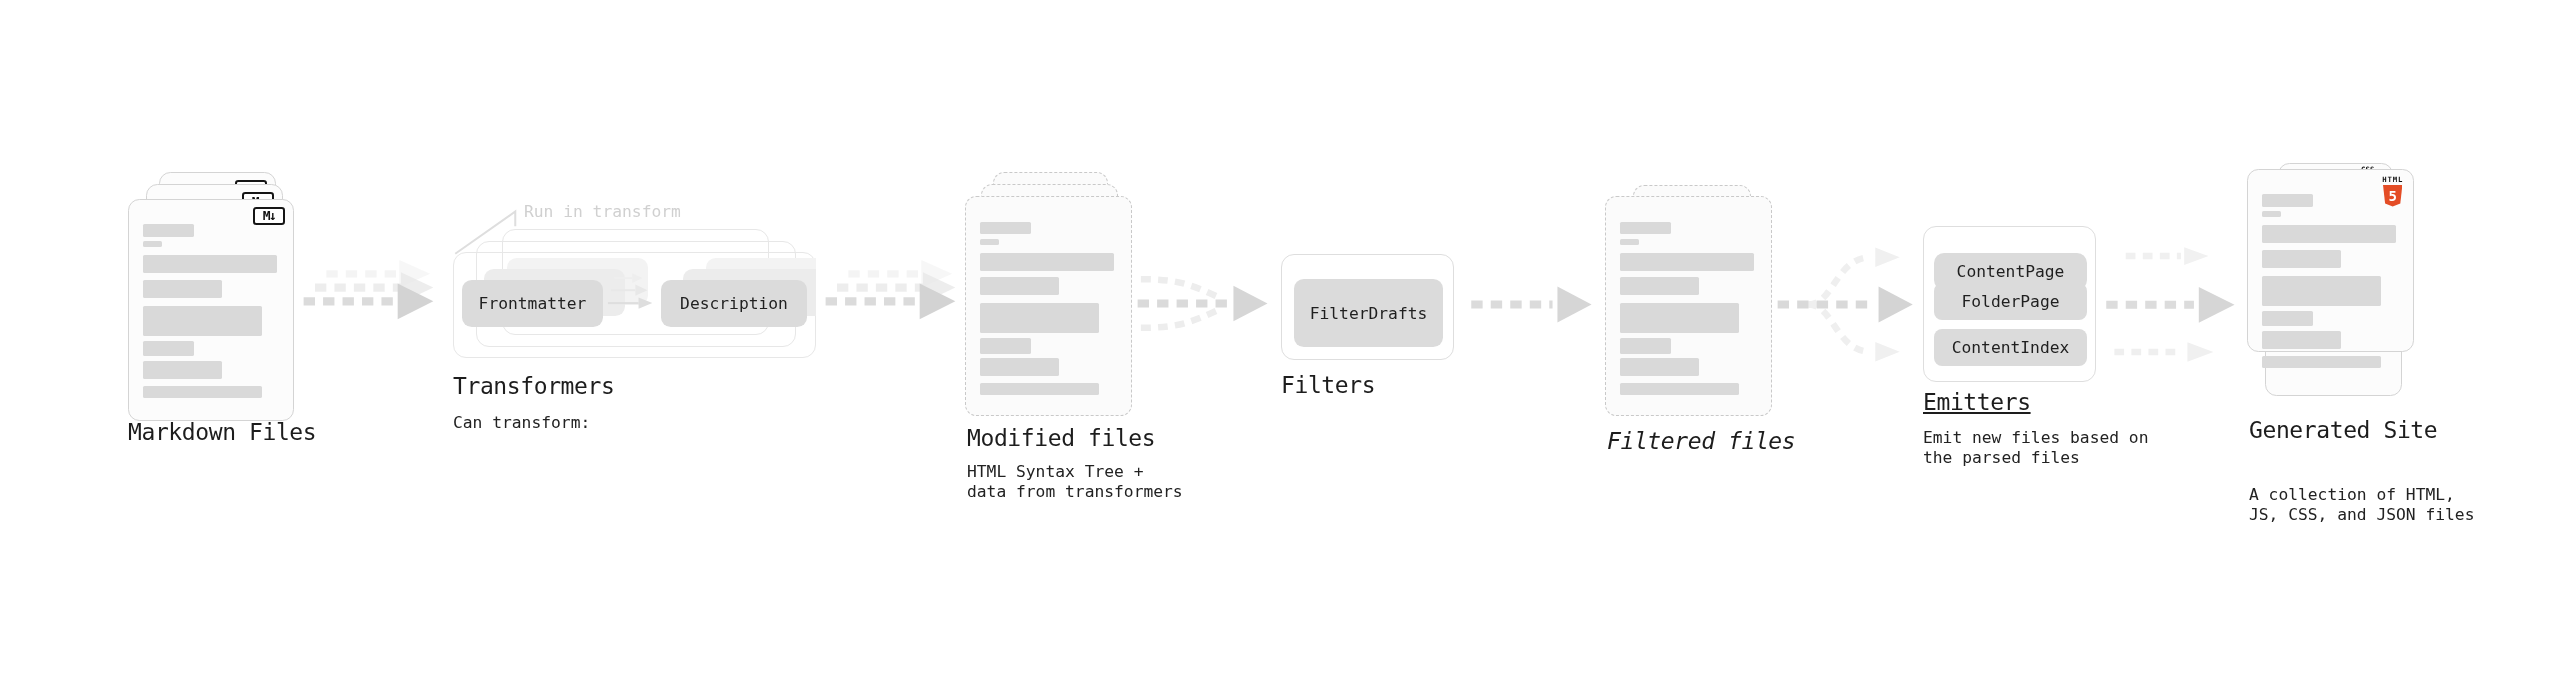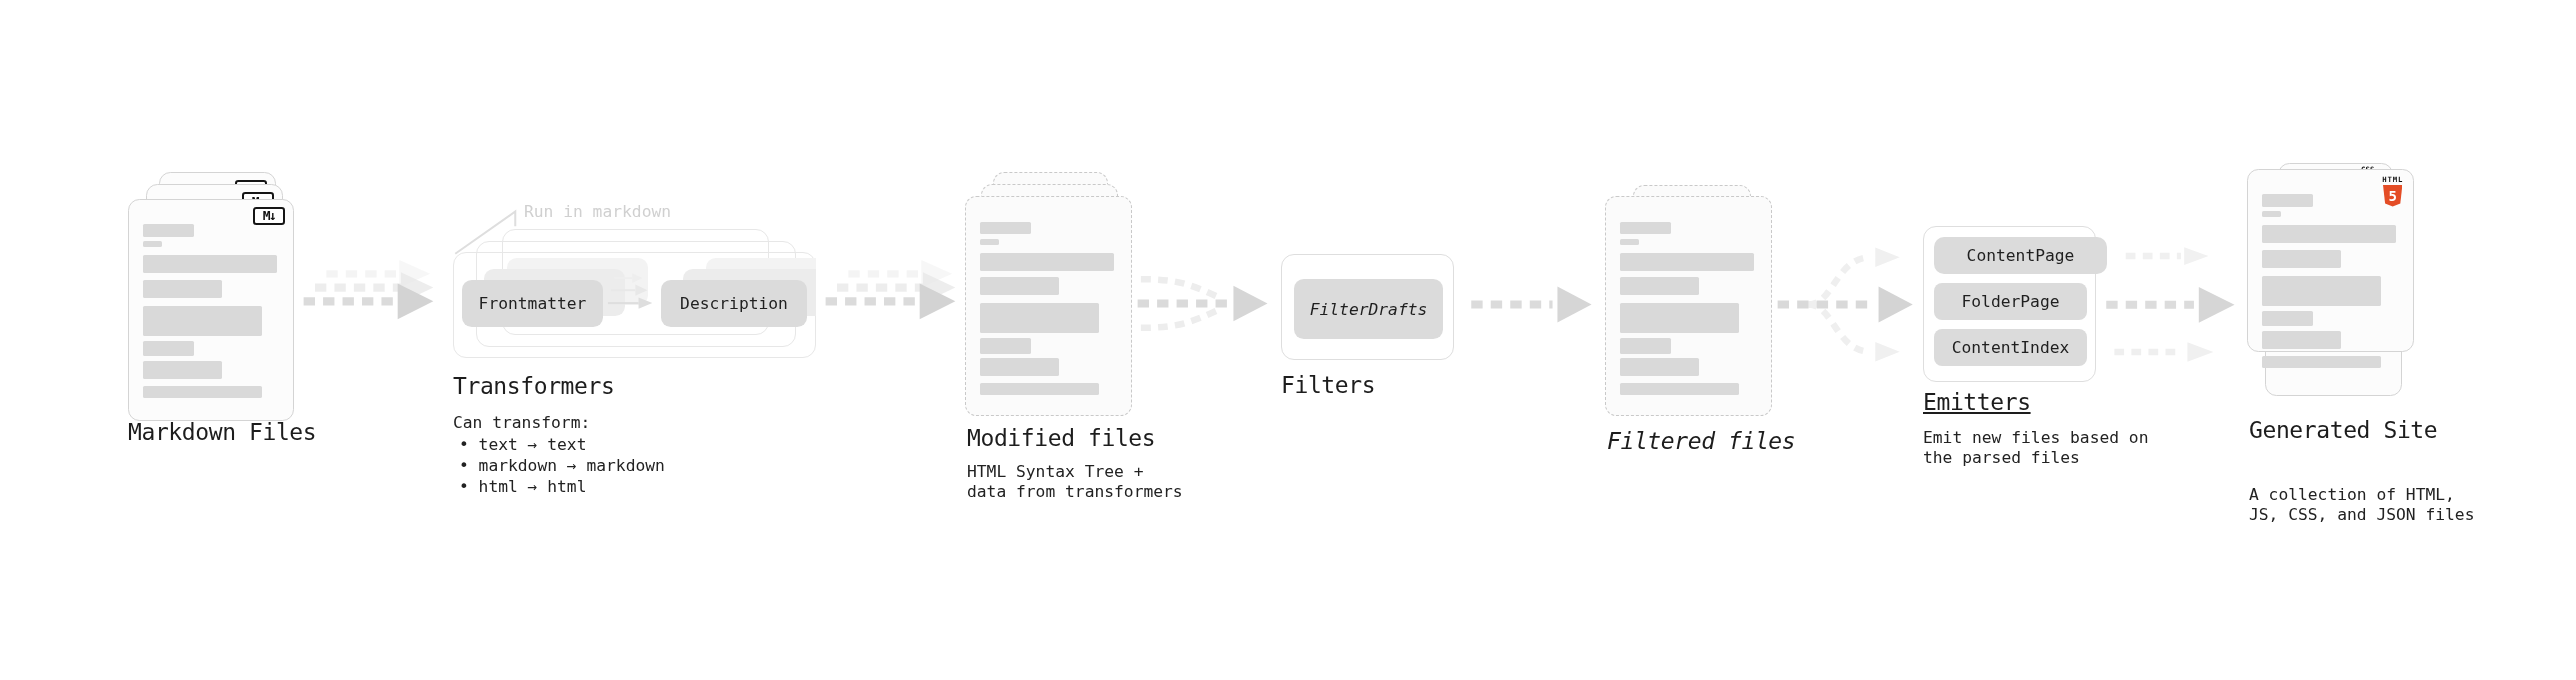--- a/index.html
+++ b/index.html
@@ -106,21 +106,21 @@
       </g>
   </svg>
 
   <div class="frame-box ghost" style="left:502px;top:229px;width:267px;height:106px;"></div>
   <div class="frame-box ghost" style="left:476px;top:241px;width:320px;height:106px;"></div>
   <div class="frame-box ghost" style="left:453px;top:252px;width:363px;height:106px;"></div>
 
   <svg class="abs" style="left:452px;top:205px;" width="73" height="52" viewBox="0 0 90 64">
     <polyline points="4,60 78,8 78,26" fill="none" stroke="#dedede" stroke-width="2.5"></polyline>
   </svg>
-  <div class="annotation" style="left:524px;top:203px;">Run in markdown</div>
+  <div class="annotation" style="left:524px;top:203px;">Run in transform</div>
 
   <div class="node-ghost g2" style="left:507px;top:258px;width:141px;height:47px;"></div>
   <div class="node-ghost g2" style="left:706px;top:258px;width:146px;height:47px;clip-path:inset(0 36px 0 0);"></div>
   <div class="node-ghost g1" style="left:484px;top:269px;width:141px;height:47px;"></div>
   <div class="node-ghost g1" style="left:683px;top:269px;width:146px;height:47px;clip-path:inset(0 13px 0 0);"></div>
 
   <svg class="abs" style="left:606px;top:270px;" width="49" height="42" viewBox="0 0 60 52">
     <g>
         <line x1="10" y1="10" x2="32" y2="10" stroke="#eeeeee" stroke-width="2.5"></line>
         <polygon points="32,4 45,10 32,16" fill="#eeeeee"></polygon>
@@ -133,25 +133,20 @@
         <line x1="2" y1="41" x2="40" y2="41" stroke="#dedede" stroke-width="2.5"></line>
         <polygon points="40,34 57,41 40,48" fill="#dedede"></polygon>
       </g>
   </svg>
 
   <div class="node-btn" style="left:462px;top:280px;width:141px;height:47px;">Frontmatter</div>
   <div class="node-btn" style="left:661px;top:280px;width:146px;height:47px;">Description</div>
 
   <div class="stage-label" style="left:453px;top:372px;">Transformers</div>
   <div class="stage-sub" style="left:453px;top:413px;">Can transform:</div>
-  <div class="bullets" style="left:459px;top:434px;">
-    <div>• text → text</div>
-    <div>• markdown → markdown</div>
-    <div>• html → html</div>
-  </div>
 
   <svg class="abs" style="left:824px;top:260px;" width="150" height="73" viewBox="0 0 185 90">
     <g opacity="0.45">
         <line x1="30" y1="17" x2="120" y2="17" stroke="#e7e7e7" stroke-width="9" stroke-dasharray="14 10"></line>
         <polygon points="120,0 158,17 120,34" fill="#eeeeee"></polygon>
       </g>
     <g opacity="0.75">
         <line x1="16" y1="34" x2="122" y2="34" stroke="#e7e7e7" stroke-width="10" stroke-dasharray="14 10"></line>
         <polygon points="122,15 162,34 122,53" fill="#e7e7e7"></polygon>
       </g>
@@ -182,21 +177,21 @@
 data from transformers</div>
 
   <svg class="abs" style="left:1136px;top:271px;" width="138" height="65" viewBox="0 0 170 80">
     <path d="M6,10 C55,10 70,18 106,34" fill="none" stroke="#ededed" stroke-width="8" stroke-dasharray="12 9"></path>
     <path d="M6,70 C55,70 70,62 106,46" fill="none" stroke="#ededed" stroke-width="8" stroke-dasharray="12 9"></path>
     <line x1="2" y1="40" x2="114" y2="40" stroke="#dadada" stroke-width="10" stroke-dasharray="14 10"></line>
     <polygon points="120,18 162,40 120,62" fill="#d6d6d6"></polygon>
   </svg>
 
   <div class="frame-box" style="left:1281px;top:254px;width:173px;height:106px;border-color:#dedede;"></div>
-  <div class="node-btn" style="left:1294px;top:279px;width:149px;height:60px;font-style:italic;">FilterDrafts</div>
+  <div class="node-btn" style="left:1294px;top:279px;width:149px;height:68px;">FilterDrafts</div>
   <div class="stage-label" style="left:1281px;top:371px;">Filters</div>
 
   <svg class="abs" style="left:1468px;top:284px;" width="126" height="41" viewBox="0 0 155 50">
     <line x1="4" y1="25" x2="104" y2="25" stroke="#dbdbdb" stroke-width="10" stroke-dasharray="14 10"></line>
     <polygon points="110,3 152,25 110,47" fill="#d6d6d6"></polygon>
   </svg>
 
   <div class="abs" style="left:1605px;top:185px;width:167px;height:232px;">
     <div class="file-card dashed" style="left:28.4px;top:0;width:118px;height:211px;z-index:1;"></div>
     <div class="file-card dashed" style="left:0;top:11.4px;width:167px;height:220px;z-index:2;">
@@ -217,21 +212,21 @@
   <svg class="abs" style="left:1776px;top:241px;" width="140" height="127" viewBox="0 0 172 156">
     <path d="M40,78 C70,78 74,22 114,20" fill="none" stroke="#efefef" stroke-width="8" stroke-dasharray="11 9"></path>
     <path d="M40,78 C70,78 74,134 114,136" fill="none" stroke="#efefef" stroke-width="8" stroke-dasharray="11 9"></path>
     <polygon points="122,8 152,20 122,32" fill="#f0f0f0"></polygon>
     <polygon points="122,124 152,136 122,148" fill="#f0f0f0"></polygon>
     <line x1="2" y1="78" x2="120" y2="78" stroke="#d9d9d9" stroke-width="10" stroke-dasharray="14 10"></line>
     <polygon points="126,56 168,78 126,100" fill="#d4d4d4"></polygon>
   </svg>
 
   <div class="frame-box" style="left:1923px;top:226px;width:173px;height:156px;border-color:#dedede;"></div>
-  <div class="node-btn" style="left:1934px;top:237px;width:173px;height:37px;border-radius:10px;">ContentPage</div>
+  <div class="node-btn" style="left:1934px;top:253px;width:153px;height:37px;border-radius:10px;">ContentPage</div>
   <div class="node-btn" style="left:1934px;top:283px;width:153px;height:37px;border-radius:8.1px;">FolderPage</div>
   <div class="node-btn" style="left:1934px;top:329px;width:153px;height:37px;border-radius:8.1px;">ContentIndex</div>
   <div class="stage-label" style="left:1923px;top:388px;text-decoration:underline;">Emitters</div>
   <div class="stage-sub" style="left:1923px;top:428px;">Emit new files based on
 the parsed files</div>
 
   <svg class="abs" style="left:2103px;top:242px;" width="138" height="124" viewBox="0 0 170 152">
     <g>
         <line x1="28" y1="17" x2="96" y2="17" stroke="#f0f0f0" stroke-width="8" stroke-dasharray="12 9"></line>
         <polygon points="100,6 130,17 100,28" fill="#f1f1f1"></polygon>

